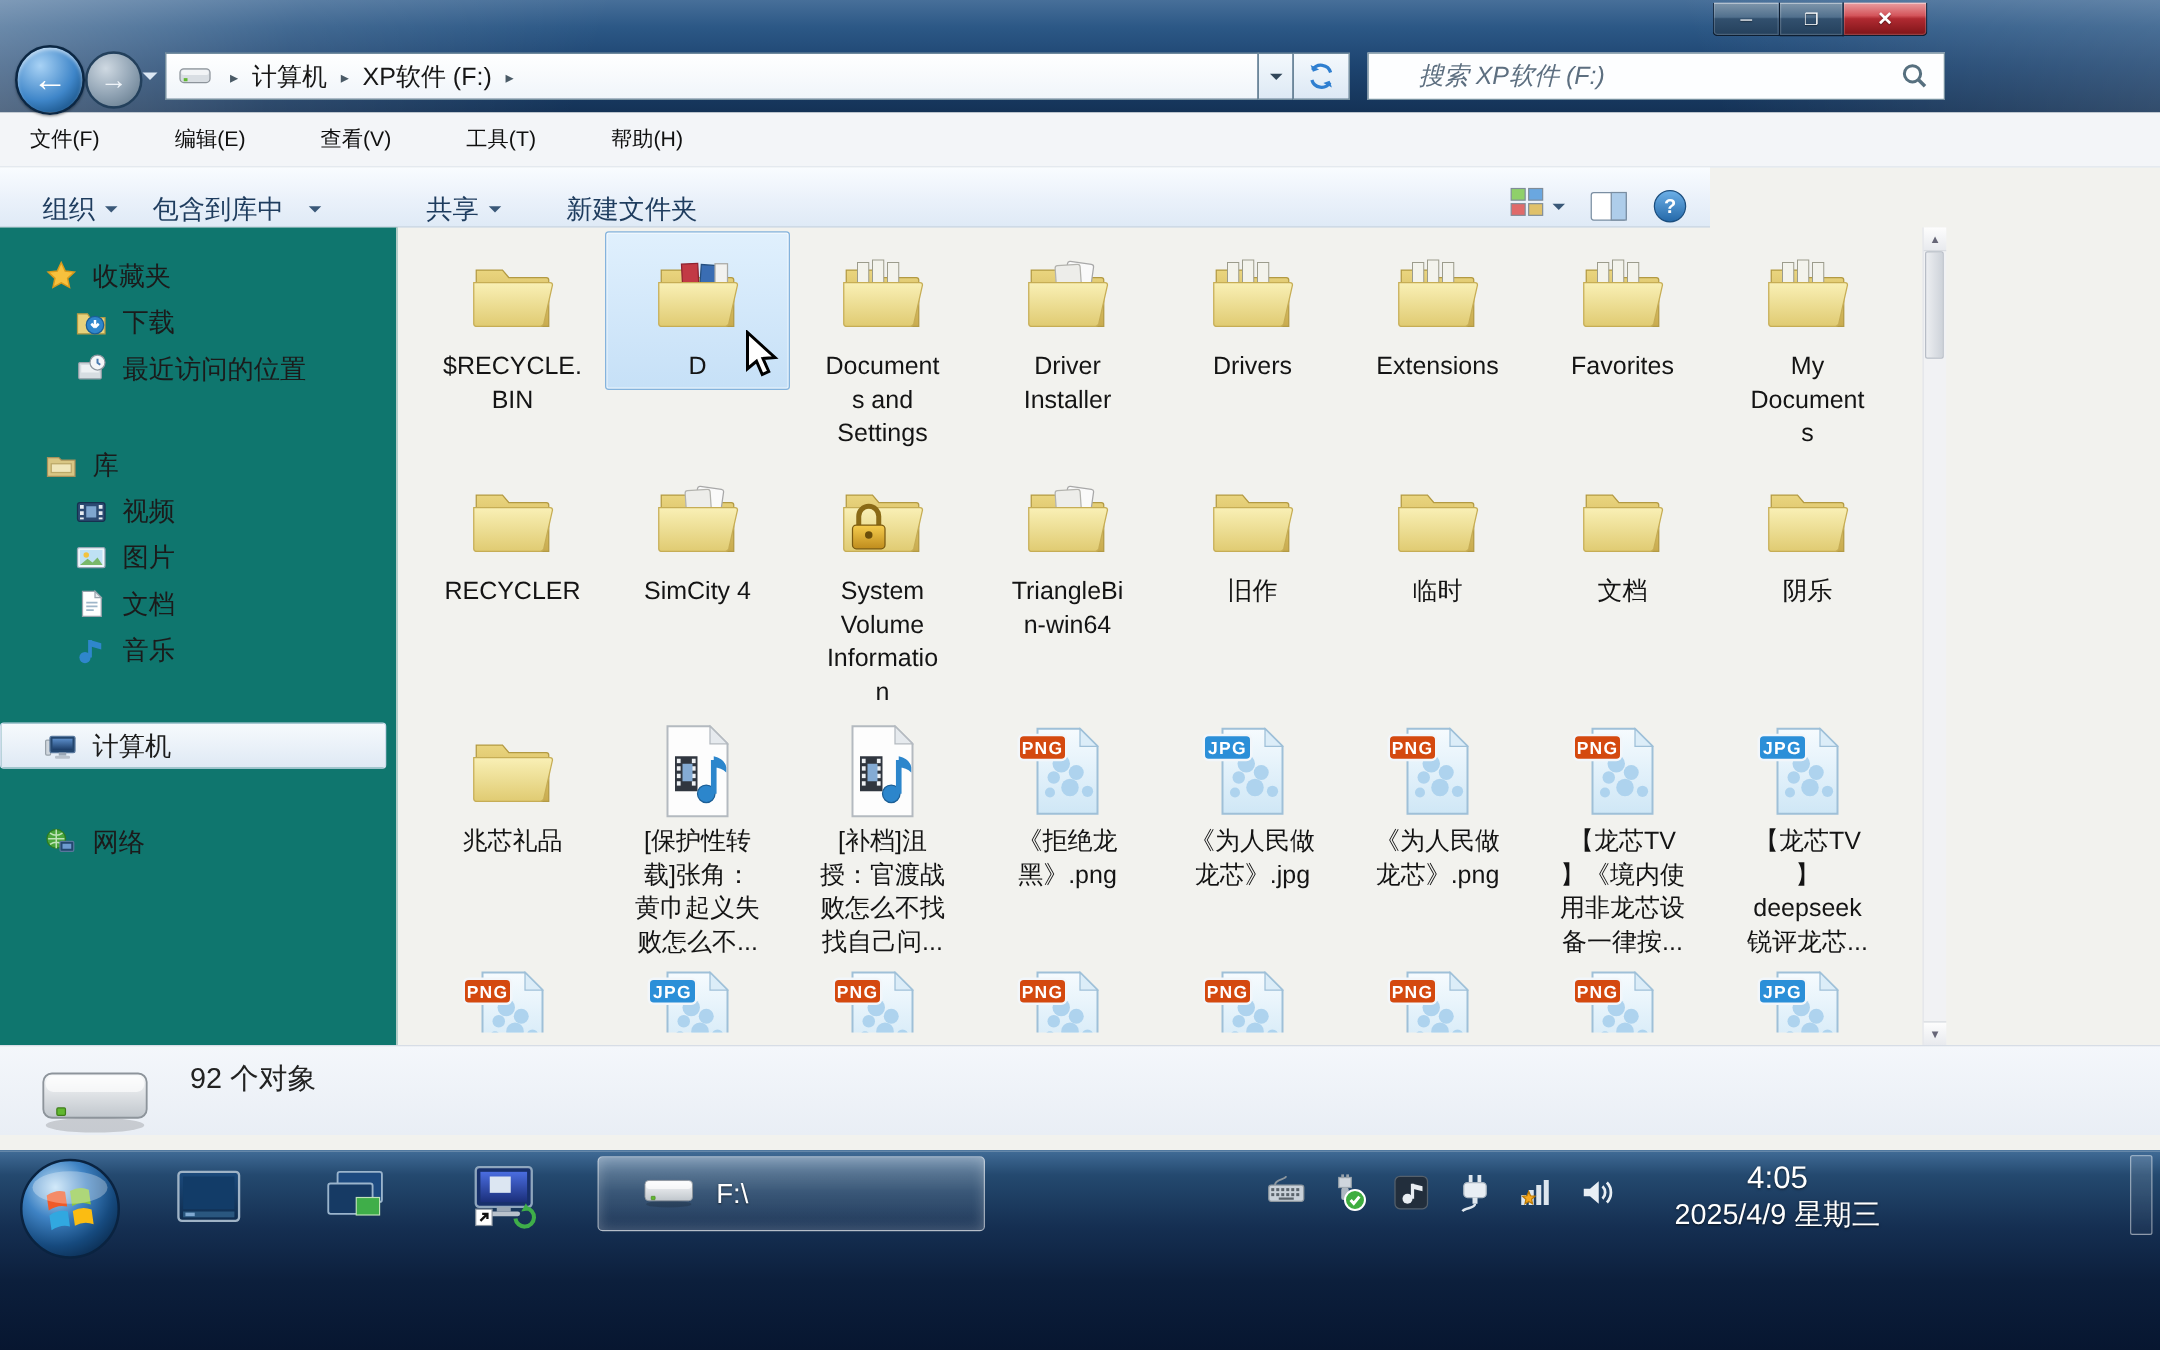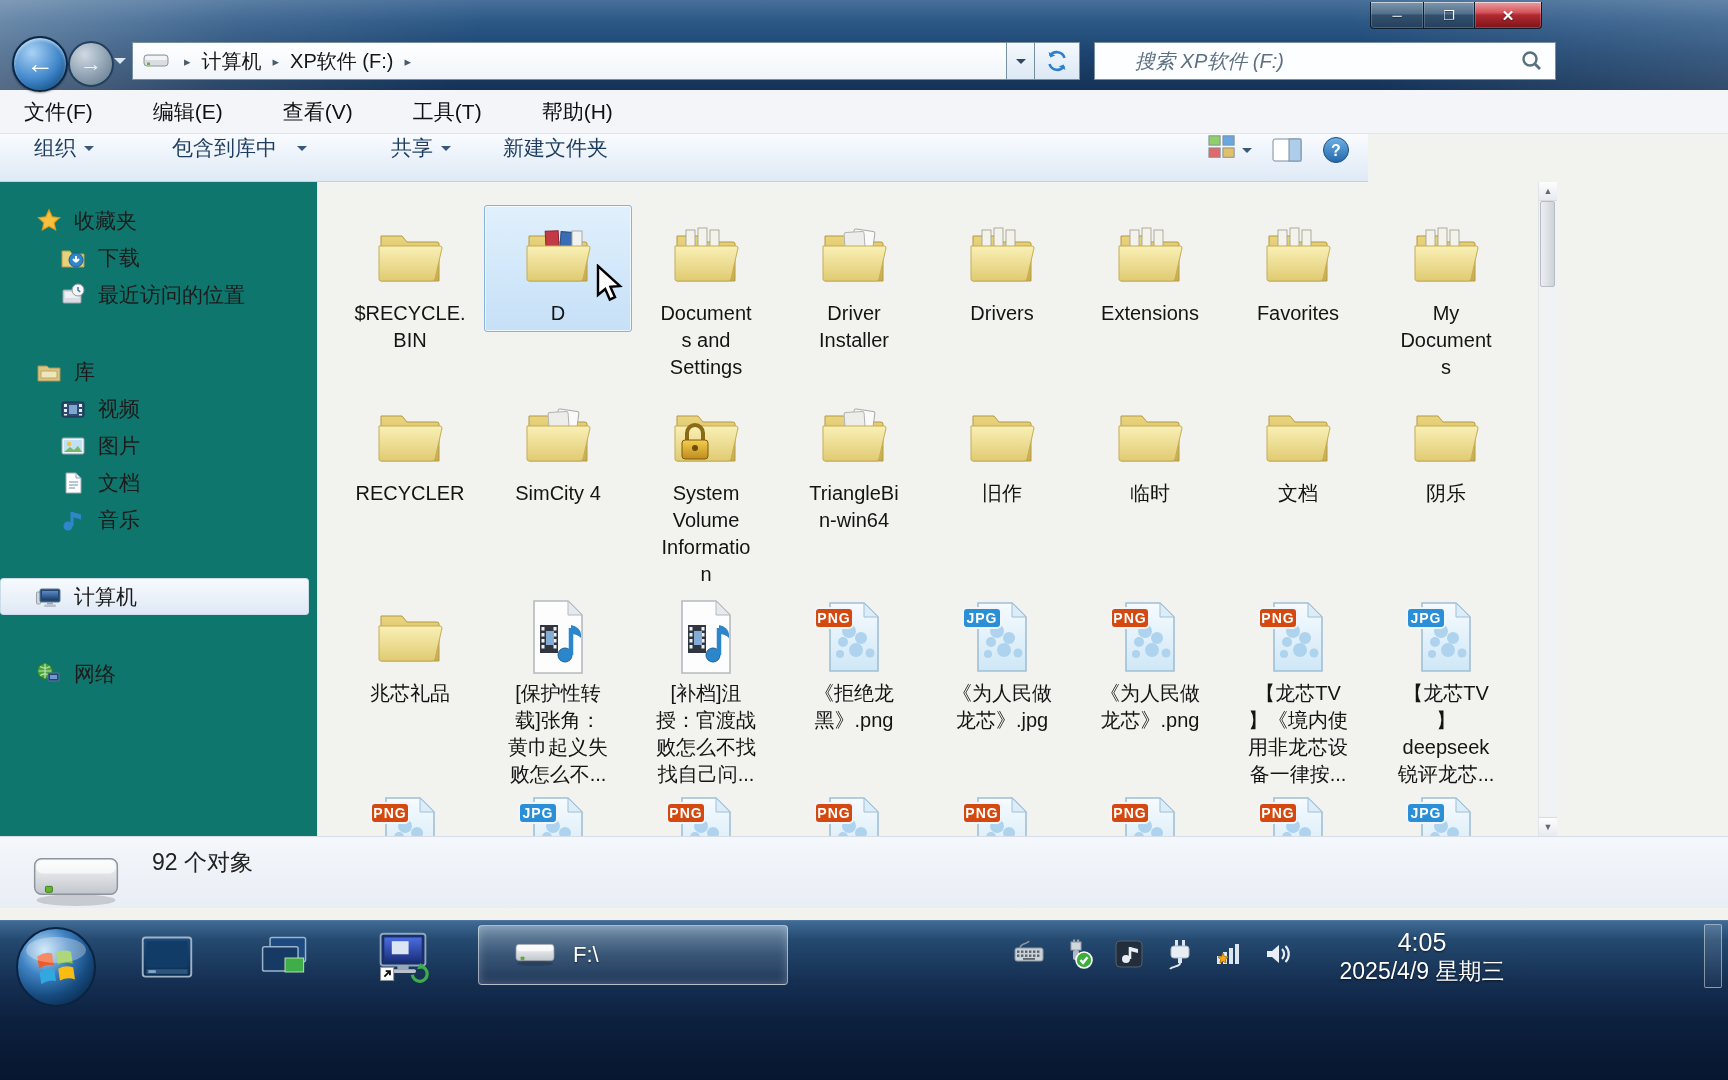--- a/index.html
+++ b/index.html
@@ -49,43 +49,43 @@
   .search{position:absolute;left:1094px;top:42px;width:462px;height:38px;box-sizing:border-box;
     background:#fdfeff;border:1px solid #77909f;display:flex;align-items:center;}
   .search input{flex:1;border:none;outline:none;background:transparent;font-family:inherit;
     font-size:20px;font-style:italic;color:#48586a;padding:0 0 0 14px;margin-left:26px;}
   .search input::placeholder{color:#5d6f80;font-style:italic;opacity:1;}
   .magwrap{margin:0 12px 0 6px;display:flex;}
 
   
   .menubar{position:absolute;left:0;top:90px;width:1728px;height:44px;box-sizing:border-box;
     background:#f3f5f8;border-bottom:1px solid #e0e5eb;display:flex;align-items:center;
-    padding-left:18px;gap:48px;font-size:21px;color:#101010;}
+    padding-left:18px;gap:48px;font-size:17px;color:#101010;}
   .menu-item{padding:3px 6px;}
   .toolbar{position:absolute;left:0;top:134px;width:1368px;height:48px;box-sizing:border-box;
     background:linear-gradient(#f9fcff,#eaf1fa 55%,#dfeaf6);border-bottom:1px solid #c3d2e2;
-    display:flex;align-items:flex-start;font-size:21px;color:#1e3c5e;}
+    display:flex;align-items:flex-end;font-size:21px;color:#1e3c5e;}
   .tleft{display:flex;align-items:center;}
   .titem{display:flex;align-items:center;gap:8px;}
   .caret{width:0;height:0;border:5px solid transparent;border-top-color:#3a5878;margin-top:6px;}
   .tright{margin-left:auto;display:flex;align-items:center;gap:20px;padding-right:18px;}
   .tbtn{display:flex;align-items:center;gap:6px;}
 
   
   .sidebar{position:absolute;left:0;top:182px;width:318px;height:654px;box-sizing:border-box;
     background:#0f766e;border-right:1px solid #e7e7e3;padding-top:20px;}
   .srow{display:flex;align-items:center;height:37px;font-size:21px;color:#1b1b1b;
     padding-left:36px;gap:12px;box-sizing:border-box;}
   .srow.child{padding-left:60px;}
   .srow.selected{background:linear-gradient(#f6fafd,#dfe9f4);border:1px solid #ccdbea;
     border-radius:3px;margin-right:8px;padding-left:35px;}
   .sicon{width:26px;height:26px;display:flex;align-items:center;justify-content:center;flex:none;}
   .sspacer{height:40px;}
 
-  .filegrid{position:absolute;left:336px;top:192px;width:1202px;height:654px;overflow:hidden;}
+  .filegrid{position:absolute;left:336px;top:172px;width:1202px;height:654px;overflow:hidden;}
   .frow{position:absolute;left:0;display:flex;align-items:flex-start;}
   .cell{width:148px;box-sizing:border-box;display:flex;flex-direction:column;align-items:center;
     padding:3px 1px 4px;border:1px solid transparent;border-radius:3px;}
   .cell .ic{height:90px;display:flex;align-items:flex-end;justify-content:center;}
   .cell .lbl{margin-top:1px;font-size:20px;line-height:27px;color:#141414;text-align:center;
     white-space:pre-line;max-width:144px;}
   .cell.selected{background:linear-gradient(#e0f0fd,#c6e0f7);border-color:#84b3dd;
     box-shadow:inset 0 0 0 1px rgba(255,255,255,.65);}
 
   .vscroll{position:absolute;left:1538px;top:182px;width:19px;height:654px;
@@ -198,21 +198,21 @@
       <div class="menu-item">工具(T)</div>
       <div class="menu-item">帮助(H)</div>
     </div>
 
   <div class="toolbar">
     <div class="tleft" id="toolbar-left">
         <div class="titem" style="margin-left: 34px;">
           <span>组织</span>
           <span class="caret"></span>
         </div>
-        <div class="titem" style="margin-left: 78px; gap: 20px;">
+        <div class="titem" style="margin-left: 28px; gap: 20px;">
           <span>包含到库中</span>
           <span class="caret"></span>
         </div>
         <div class="titem" style="margin-left: 84px;">
           <span>共享</span>
           <span class="caret"></span>
         </div>
         <div class="titem" style="margin-left: 52px;">
           <span>新建文件夹</span>
         </div>

